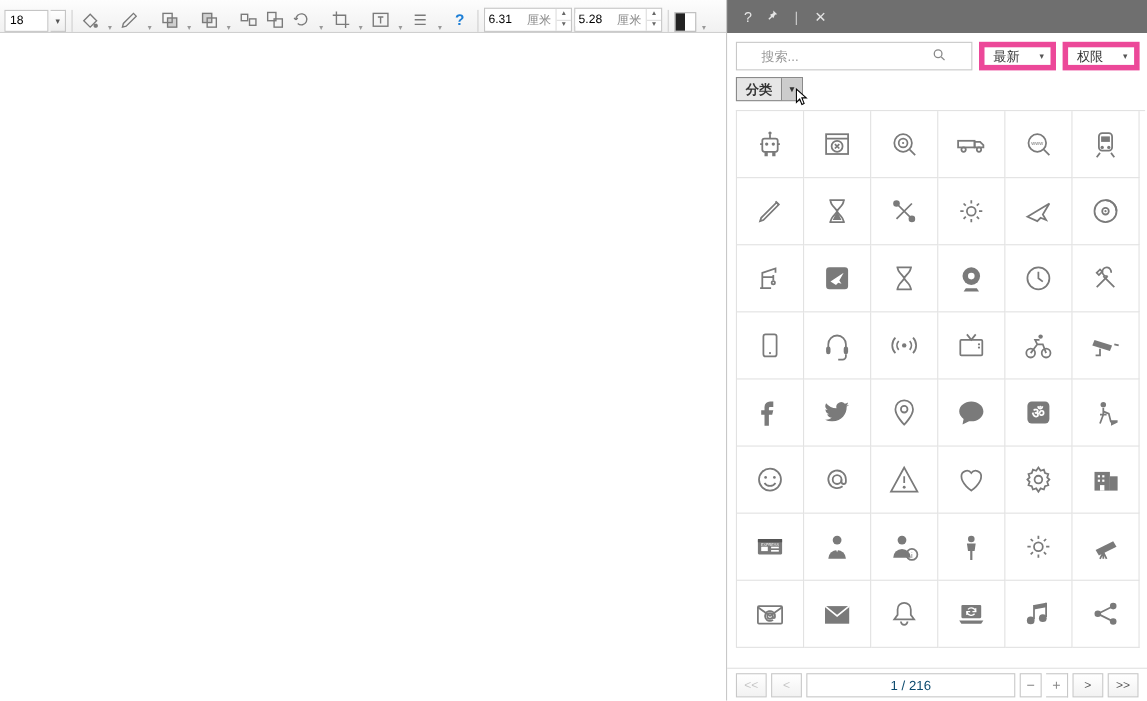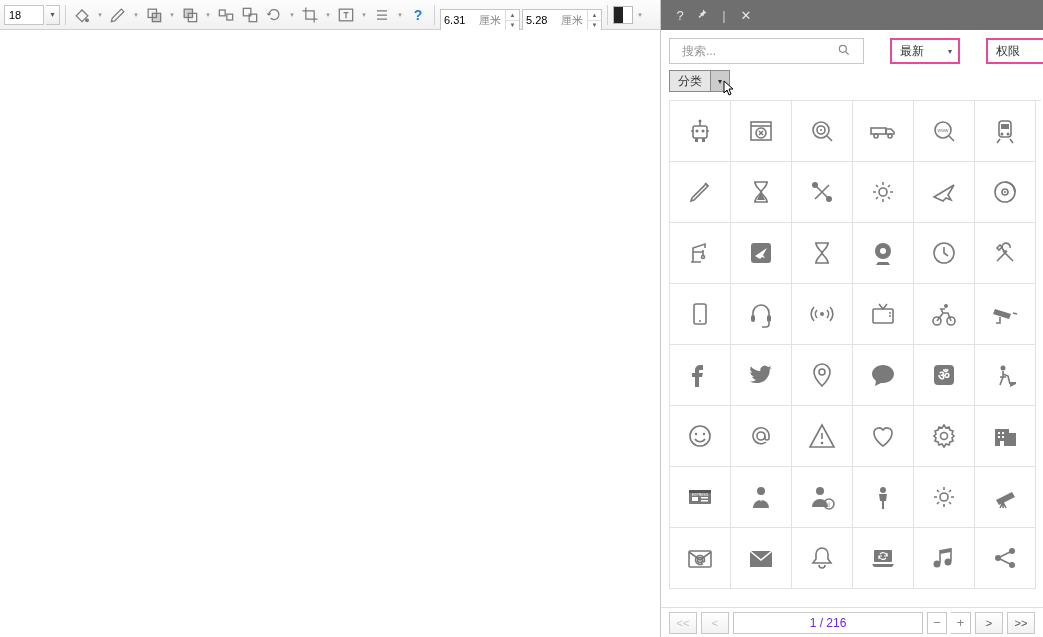--- a/index.html
+++ b/index.html
@@ -1,19 +1,19 @@
 <!DOCTYPE html>
 <html><head>
 <meta charset="utf-8">
 <style>
 * { box-sizing: border-box; margin: 0; padding: 0; }
 body { font-family: "Microsoft YaHei", Arial, sans-serif; font-size: 12px; color: #333; background: #fff; width: 1043px; height: 637px; overflow: hidden; position: relative; }
 
 
-.toolbar { height: 30px; background: linear-gradient(#fdfdfd,#f1f1f1); border-bottom: 1px solid #cfcfcf; display: flex; align-items: center; padding: 0 4px; gap: 2px; }
+.toolbar { height: 30px; background: linear-gradient(#fdfdfd,#f1f1f1); border-bottom: 1px solid #cfcfcf; display: flex; align-items: flex-end; padding: 0 4px; gap: 2px; }
 .tb-input { width: 40px; height: 20px; border: 1px solid #c5c5c5; background: #fff; font-size: 11px; padding: 0 4px; }
 .tb-drop-arrow { width: 14px; height: 20px; border: 1px solid #c5c5c5; border-left: none; background: linear-gradient(#fff,#eee); display: flex; align-items: center; justify-content: center; color: #555; font-size: 8px; }
 .tb-ico { width: 22px; height: 22px; display: flex; align-items: center; justify-content: center; color: #7a7a7a; border: 1px solid transparent; }
 .tb-ico svg { stroke: #7a7a7a; fill: none; }
 .tb-split { width: 10px; display: flex; align-items: center; justify-content: center; color: #999; font-size: 7px; }
 .tb-sep { width: 1px; height: 20px; background: #d0d0d0; margin: 0 3px; }
 .tb-spin { width: 80px; height: 22px; border: 1px solid #c5c5c5; background: #fff; display: flex; align-items: center; font-size: 11px; color: #555; margin-top: 11px; }
 .tb-spin input { border: none; width: 38px; font-size: 11px; padding-left: 3px; outline: none; }
 .tb-spin .unit { flex: 1; color: #888; }
 .tb-spin .spinbtns { width: 14px; height: 100%; border-left: 1px solid #ddd; display: flex; flex-direction: column; }
@@ -26,41 +26,41 @@
 .canvas-area { position: absolute; left: 0; top: 30px; width: 660px; bottom: 0; background: #fff; display: flex; justify-content: center; }
 .paper { margin-top: 0; width: 90%; height: 100%; background: #fff; }
 
 
 .panel { position: absolute; right: 0; top: 0; width: 383px; height: 637px; background: #fff; border-left: 1px solid #c8c8c8; display: flex; flex-direction: column; }
 .panel-header { height: 30px; background: #6f6f6f; color: #fff; display: flex; align-items: center; padding: 0 8px; font-size: 14px; }
 .panel-header .title { flex: 1; }
 .panel-header .hicon { width: 22px; text-align: center; color: #e5e5e5; font-size: 13px; cursor: pointer; }
 
 .panel-search-row { display: flex; gap: 6px; padding: 8px 8px 6px 8px; }
-.search-box { flex: 1; height: 26px; border: 1px solid #c8c8c8; display: flex; align-items: center; padding: 0 12px; color: #8a8a8a; }
+.search-box { flex: 1; height: 26px; border: 1px solid #c8c8c8; display: flex; align-items: center; padding: 0 22px; color: #8a8a8a; }
 .search-box input { border: none; flex: 1; outline: none; font-size: 12px; color: #333; }
 .search-box input::placeholder { color: #999; }
-.sel { height: 26px; border: 2px solid #ec4899; display: flex; align-items: center; padding: 0 6px 0 8px; font-size: 12px; color: #333; min-width: 70px; justify-content: space-between; margin-left: 20px; }
+.sel { height: 26px; border: 5px solid #ec4899; display: flex; align-items: center; padding: 0 6px 0 8px; font-size: 12px; color: #333; min-width: 70px; justify-content: space-between; }
 .sel .arrow { font-size: 8px; color: #555; margin-left: 10px; }
 
 .panel-filter-row { padding: 0 8px 8px 8px; }
-.filter-btn { display: inline-flex; align-items: center; border: 1px solid #8a8a8a; background: #e6e6e6; height: 22px; }
+.filter-btn { display: inline-flex; align-items: center; border: 1px solid #8a8a8a; background: #e6e6e6; height: 22px; font-weight: bold; }
 .filter-btn .lbl { padding: 0 8px; height: 100%; display: flex; align-items: center; border-right: 1px solid #8a8a8a; }
 .filter-btn .dd { width: 18px; height: 100%; background: #ccc; display: flex; align-items: center; justify-content: center; font-size: 8px; color: #333; position: relative; }
 .cursor { position: absolute; left: 12px; top: 9px; pointer-events: none; }
 
 .icon-grid { flex: 1; overflow: hidden; padding: 0 2px 0 8px; }
 .grid-inner { border-top: 1px solid #e2e2e2; border-left: 1px solid #e2e2e2; display: grid; grid-template-columns: repeat(6, 61px); }
 .cell { height: 61px; border-right: 1px solid #e2e2e2; border-bottom: 1px solid #e2e2e2; display: flex; align-items: center; justify-content: center; color: #7a7a7a; }
 .cell svg { width: 30px; height: 30px; }
 
 .pager { height: 30px; border-top: 1px solid #e0e0e0; display: flex; align-items: center; gap: 4px; padding: 4px 8px; }
 .pgbtn { width: 28px; height: 22px; border: 1px solid #c8c8c8; background: linear-gradient(#fff,#f2f2f2); display: flex; align-items: center; justify-content: center; font-size: 11px; color: #555; }
 .pgbtn.disabled { color: #c4c4c4; }
-.pginfo { flex: 1; height: 22px; border: 1px solid #c8c8c8; display: flex; align-items: center; justify-content: center; font-size: 12px; color: #6d28d9; }
+.pginfo { flex: 1; height: 22px; border: 1px solid #c8c8c8; display: flex; align-items: center; justify-content: center; font-size: 12px; color: #0c4a6e; }
 .pgzoom { width: 20px; height: 22px; border-top: 1px solid #c8c8c8; border-bottom: 1px solid #c8c8c8; border-right: 1px solid #c8c8c8; display: flex; align-items: center; justify-content: center; font-size: 13px; color: #888; }
 .pgzoom.first { border-left: 1px solid #c8c8c8; }
 </style>
 </head>
 <body>
 
 <div class="toolbar">
   <input class="tb-input" value="18" style="">
   <div class="tb-drop-arrow">▾</div>
   <div class="tb-sep"></div>

